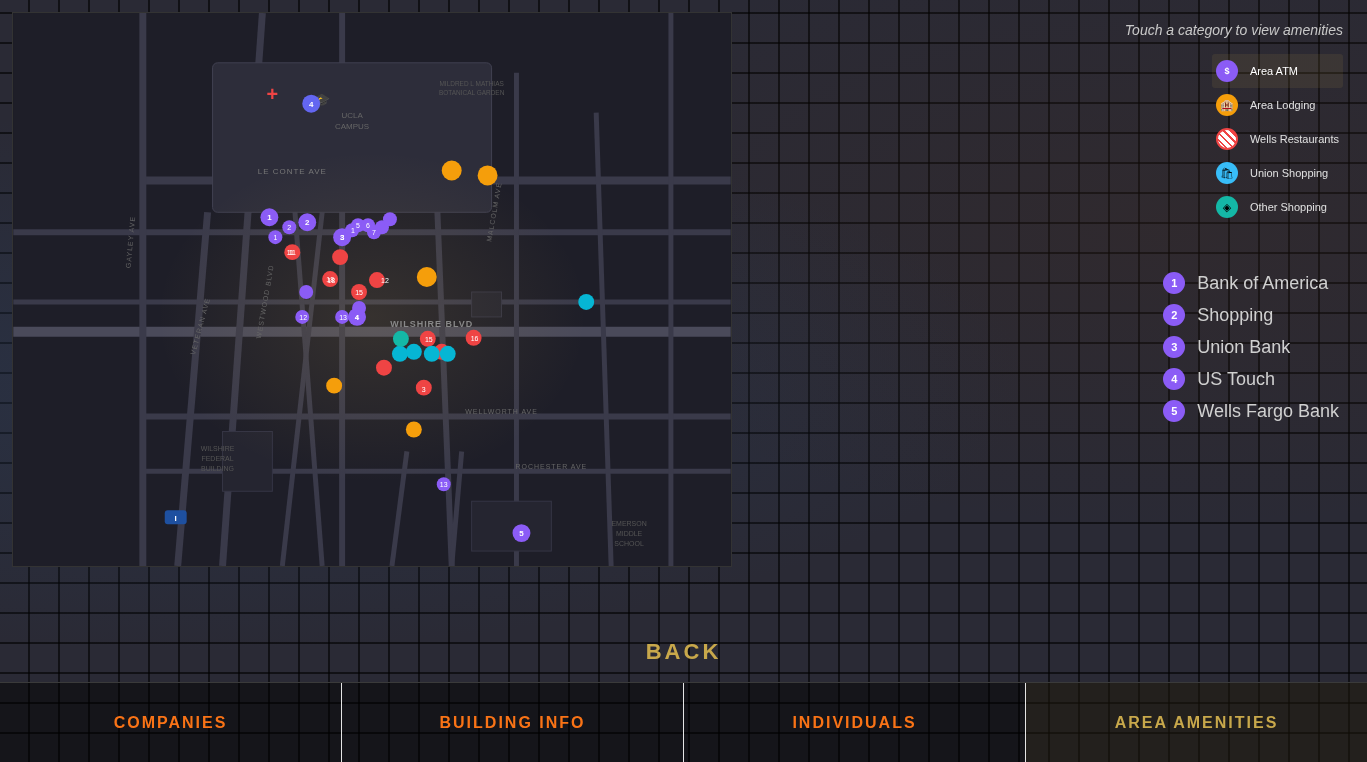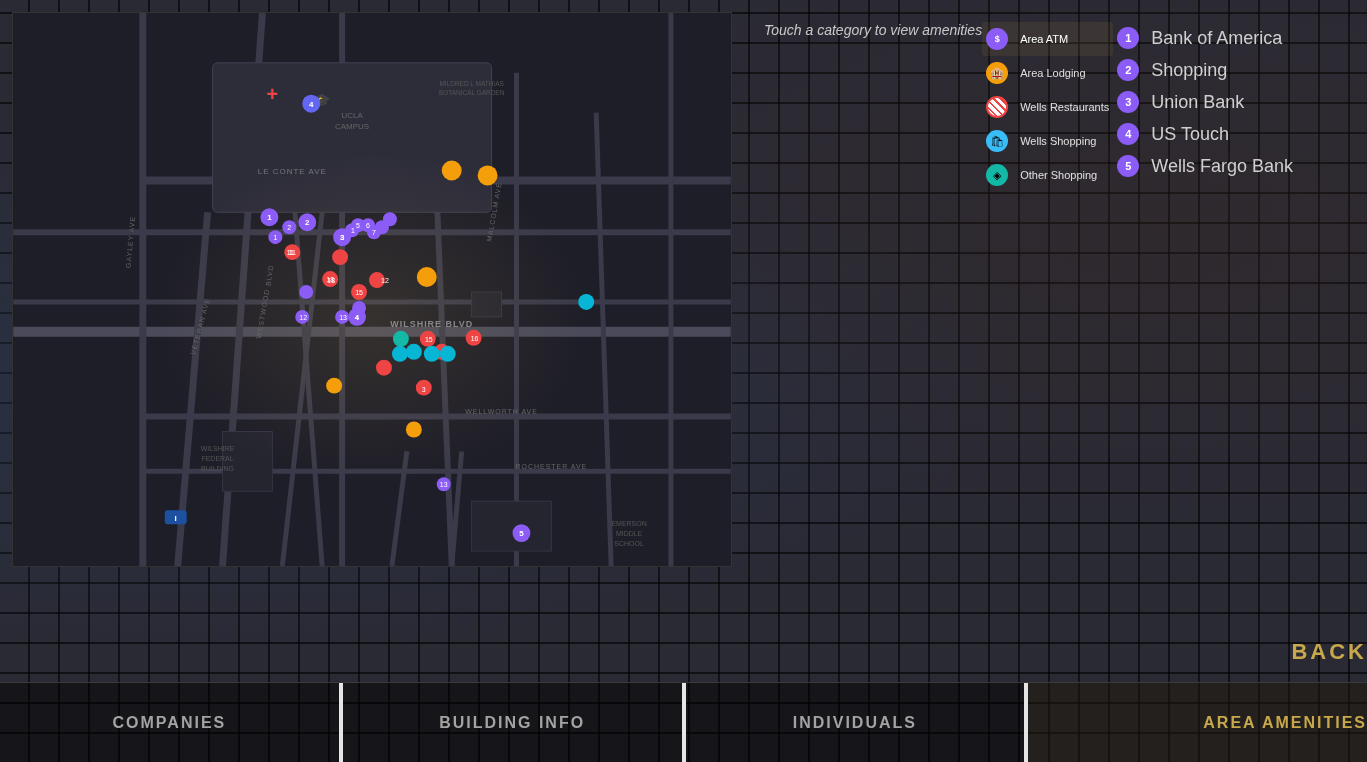--- a/index.html
+++ b/index.html
@@ -84,23 +84,24 @@
     
     .map-svg {
       position: absolute;
       top: 0; left: 0;
       width: 100%; height: 100%;
     }
 
     
     .panel {
       flex: 1;
-      padding: 10px 32px;
-      display: flex;
-      flex-direction: row;
+      padding: 10px 12px;
+      display: flex;
+      flex-direction: column;
+      align-items: flex-end;
     }
 
     .panel-prompt {
       color: #c8c8c8;
       font-size: 14px;
       margin-bottom: 16px;
       font-style: italic;
     }
 
     .category-list {
@@ -157,21 +158,21 @@
     .location-name {
       color: #d0d0d0;
       font-size: 18px;
     }
 
     
     .back-area {
       height: 60px;
       display: flex;
       align-items: center;
-      justify-content: flex-end;
+      justify-content: center;
       position: relative;
     }
 
     .back-button {
       color: #c8a84b;
       font-size: 22px;
       font-weight: bold;
       letter-spacing: 3px;
       cursor: pointer;
       background: none;
@@ -185,32 +186,31 @@
       display: flex;
       border-top: 1px solid #3a3a3a;
       background: rgba(0,0,0,0.5);
     }
 
     .nav-item {
       flex: 1;
       display: flex;
       align-items: center;
       justify-content: center;
-      color: #a3a3a3;
+      color: #f97316;
       font-size: 16px;
       font-weight: bold;
       letter-spacing: 2px;
       cursor: pointer;
-      border-right: 4px solid #e5e5e5;
+      border-right: 1px solid #e5e5e5;
       transition: background 0.2s;
     }
 
     .nav-item:last-child {
       border-right: none;
-      justify-content: flex-end;
     }
 
     .nav-item.active {
       color: #c8a84b;
       background: rgba(200,168,75,0.08);
     }
 
     
     .category-item.selected {
       background: rgba(200,168,75,0.1);
@@ -445,21 +445,21 @@
         <li class="category-item">
           <div class="icon-lodging-inner">🏨</div>
           <span class="category-label">Area Lodging</span>
         </li>
         <li class="category-item">
           <div class="icon-restaurants-inner"></div>
           <span class="category-label">Wells Restaurants</span>
         </li>
         <li class="category-item">
           <div class="icon-shopping-inner">🛍</div>
-          <span class="category-label">Wells Shopping</span>
+          <span class="category-label">Union Shopping</span>
         </li>
         <li class="category-item">
           <div class="icon-other-inner">◈</div>
           <span class="category-label">Other Shopping</span>
         </li>
       </ul>
 
       <hr class="divider">
 
       <ul class="location-list">

